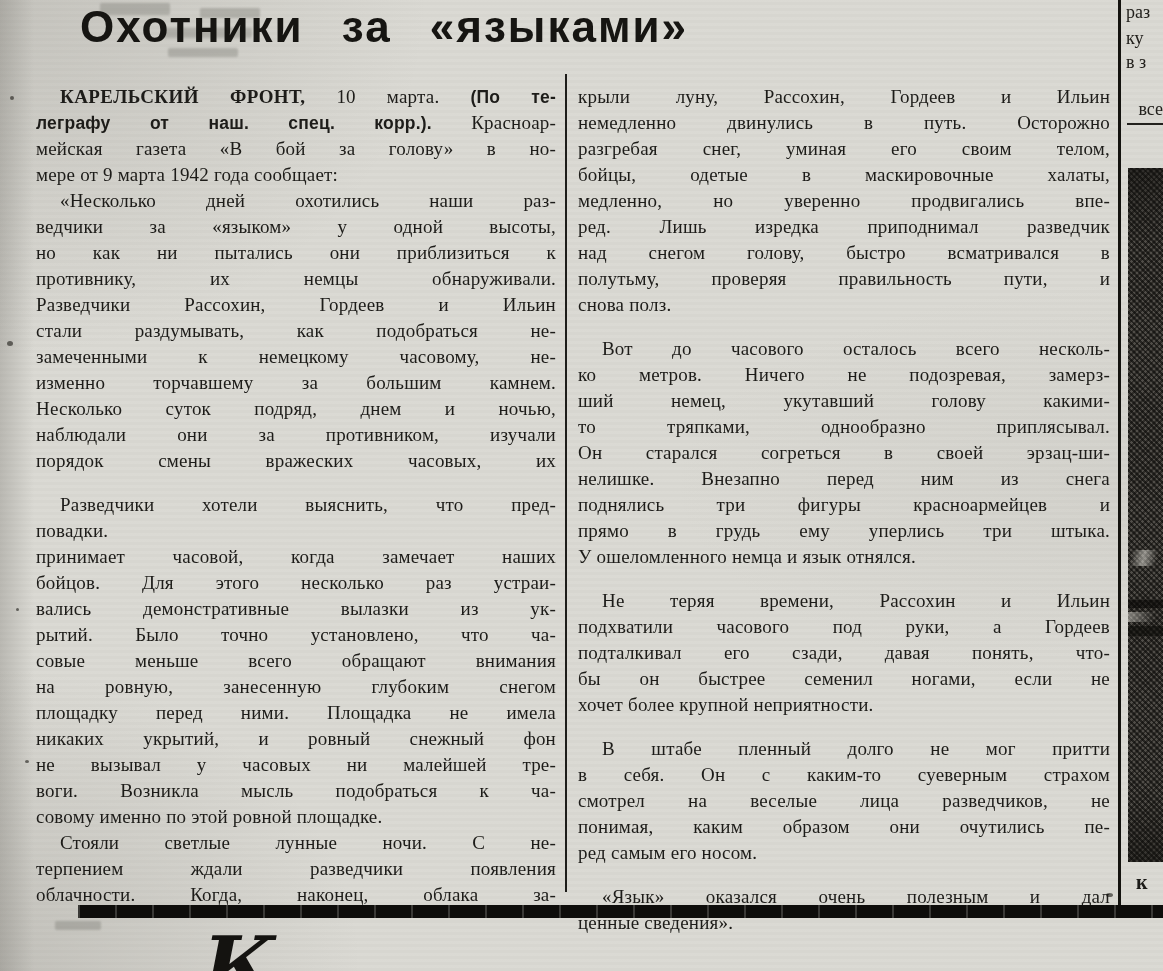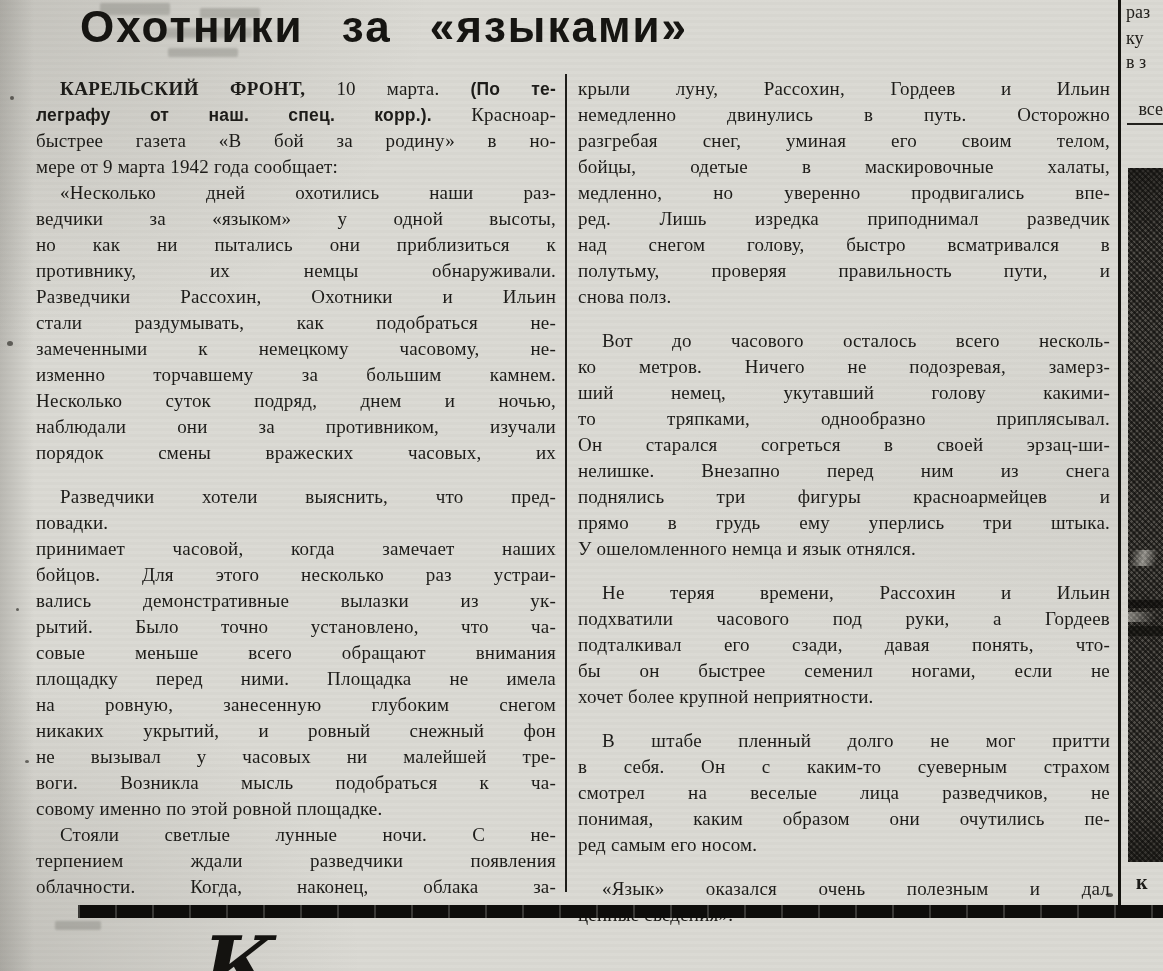--- a/index.html
+++ b/index.html
@@ -19,21 +19,21 @@
       repeating-linear-gradient(0deg, rgba(0,0,0,.015) 0 3px, rgba(255,255,255,.015) 3px 6px);
   }
   .headline{
     position:absolute;left:80px;top:0;width:960px;height:56px;
     text-align:left;
     font-family:"Liberation Sans","DejaVu Sans",sans-serif;
     font-weight:700;font-size:44px;line-height:54px;
     letter-spacing:2px;word-spacing:24px;color:#161512;
   }
   .col{
-    position:absolute;top:76px;font-size:19px;line-height:26px;
+    position:absolute;top:84px;font-size:19px;line-height:26px;
     letter-spacing:.2px;color:#1d1c19;
   }
   .col1{left:36px;width:520px;}
   .col2{left:578px;width:532px;}
   .tline{text-align:justify;text-align-last:justify;height:26px;overflow:hidden;}
   .tline.endl{text-align-last:left;}
   .tline.ind{text-indent:24px;}
   .tline.gap{margin-top:18px;}
   .b1{font-family:"Liberation Sans","DejaVu Sans",sans-serif;font-weight:700;font-size:17.5px;}
   .b2{font-weight:700;letter-spacing:.4px;}
@@ -85,42 +85,42 @@
 <div class="speck" style="left:7px;top:341px;width:6px;height:5px;"></div>
 <div class="speck" style="left:16px;top:608px;width:3px;height:3px;"></div>
 <div class="speck" style="left:25px;top:760px;width:4px;height:3px;"></div>
 <div class="speck" style="left:1106px;top:893px;width:7px;height:4px;"></div>
 
 <div class="headline">Охотники за «языками»</div>
 
 <div class="col col1">
     <div class="tline ind"><span class="b2">КАРЕЛЬСКИЙ ФРОНТ,</span><span> 10 марта. </span><span class="b1">(По те-</span></div>
     <div class="tline"><span class="b1">леграфу от наш. спец. корр.). </span><span>Красноар-</span></div>
-    <div class="tline"><span>быстрее газета «В бой за родину» в но-</span></div>
+    <div class="tline"><span>мейская газета «В бой за голову» в но-</span></div>
     <div class="tline endl"><span>мере от 9 марта 1942 года сообщает:</span></div>
     <div class="tline ind"><span>«Несколько дней охотились наши раз-</span></div>
     <div class="tline"><span>ведчики за «языком» у одной высоты,</span></div>
     <div class="tline"><span>но как ни пытались они приблизиться к</span></div>
     <div class="tline"><span>противнику, их немцы обнаруживали.</span></div>
-    <div class="tline"><span>Разведчики Рассохин, Охотники и Ильин</span></div>
+    <div class="tline"><span>Разведчики Рассохин, Гордеев и Ильин</span></div>
     <div class="tline"><span>стали раздумывать, как подобраться не-</span></div>
     <div class="tline"><span>замеченными к немецкому часовому, не-</span></div>
     <div class="tline"><span>изменно торчавшему за большим камнем.</span></div>
     <div class="tline"><span>Несколько суток подряд, днем и ночью,</span></div>
     <div class="tline"><span>наблюдали они за противником, изучали</span></div>
     <div class="tline"><span>порядок смены вражеских часовых, их</span></div>
     <div class="tline ind gap"><span>Разведчики хотели выяснить, что пред-</span></div>
     <div class="tline endl"><span>повадки.</span></div>
     <div class="tline"><span>принимает часовой, когда замечает наших</span></div>
     <div class="tline"><span>бойцов. Для этого несколько раз устраи-</span></div>
     <div class="tline"><span>вались демонстративные вылазки из ук-</span></div>
     <div class="tline"><span>рытий. Было точно установлено, что ча-</span></div>
     <div class="tline"><span>совые меньше всего обращают внимания</span></div>
+    <div class="tline"><span>на ровную, занесенную глубоким снегом</span></div>
     <div class="tline"><span>площадку перед ними. Площадка не имела</span></div>
-    <div class="tline"><span>на ровную, занесенную глубоким снегом</span></div>
     <div class="tline"><span>никаких укрытий, и ровный снежный фон</span></div>
     <div class="tline"><span>не вызывал у часовых ни малейшей тре-</span></div>
     <div class="tline"><span>воги. Возникла мысль подобраться к ча-</span></div>
     <div class="tline endl"><span>совому именно по этой ровной площадке.</span></div>
     <div class="tline ind"><span>Стояли светлые лунные ночи. С не-</span></div>
     <div class="tline"><span>терпением ждали разведчики появления</span></div>
     <div class="tline"><span>облачности. Когда, наконец, облака за-</span></div>
   </div>
 <div class="col col2">
     <div class="tline"><span>крыли луну, Рассохин, Гордеев и Ильин</span></div>

